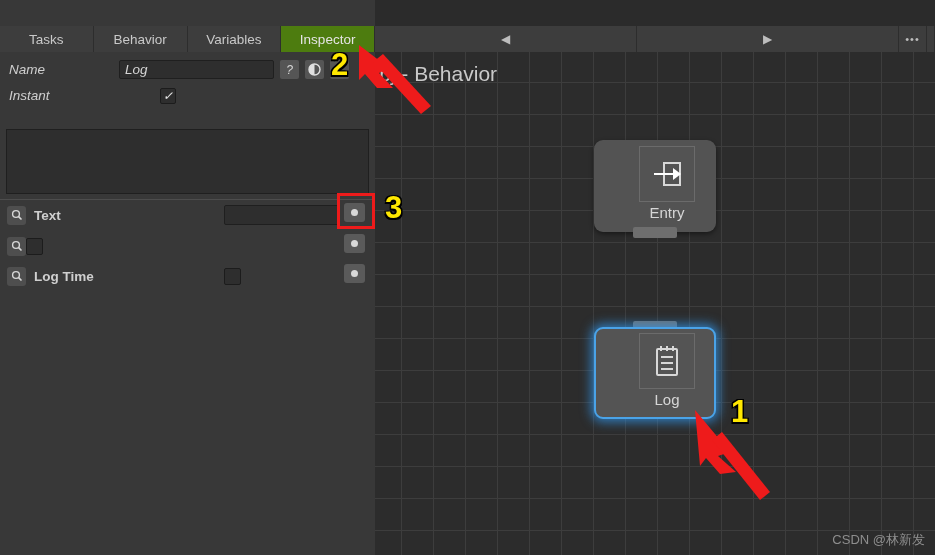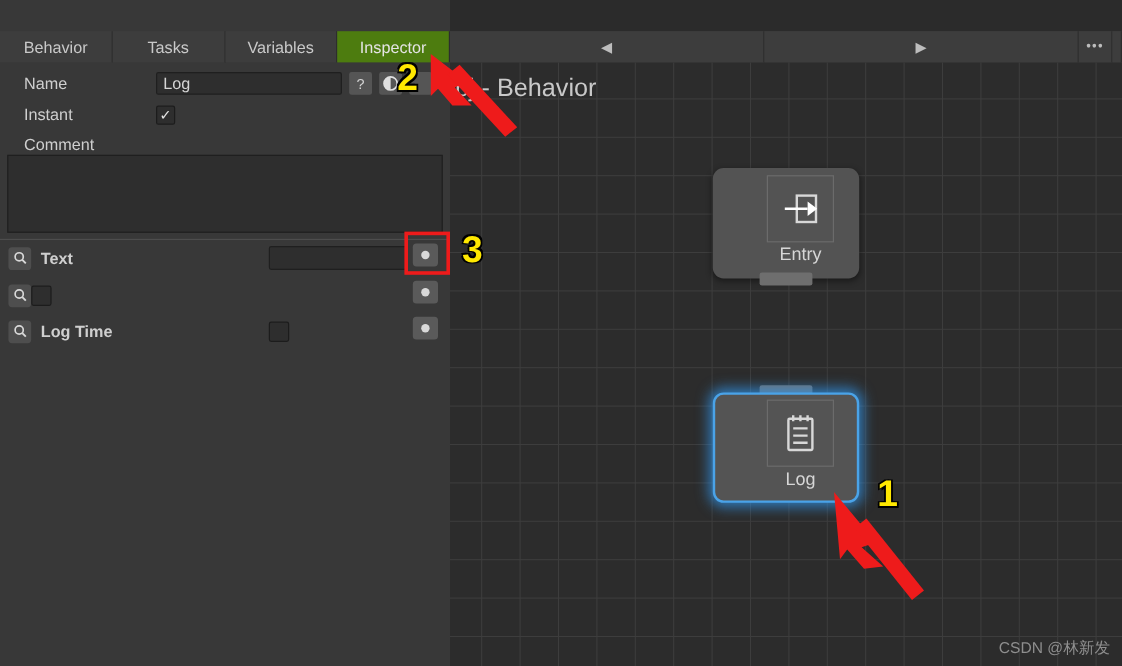--- a/index.html
+++ b/index.html
@@ -119,23 +119,23 @@
     background: #3d3d3d;
     border-right: 1px solid #2d2d2d;
     color: #bdbdbd; font-size: 12px;
   }
   .tool-prev { width: 262px; }
   .tool-next { width: 262px; }
   .tool-more { width: 28px; letter-spacing: 1px; font-size: 11px; }
   .tool-edge { width: 8px; }
 
   .field-row {
-    position: absolute; left: 12px;
+    position: absolute; left: 1px;
     width: 375px; height: 25px;
-    display: flex; align-items: center;
+    display: flex; align-items: center; font-style: italic;
   }
   .field-label {
     width: 118px; padding-left: 8px;
     font-size: 13.5px; color: #cfcfcf;
   }
   .name-input {
     width: 155px; height: 19px;
     background: #2e2e2e;
     border: 1px solid #1f1f1f; border-radius: 2px;
     color: #d5d5d5; font-size: 13.5px;
@@ -267,47 +267,44 @@
   <div class="toolbar">
     <div class="tool-btn tool-prev">◀</div>
     <div class="tool-btn tool-next">▶</div>
     <div class="tool-btn tool-more">•••</div>
     <div class="tool-btn tool-edge"></div>
   </div>
 
   <div class="panel">
 
     <div class="tabrow">
+      <div class="tab">Tasks</div>
       <div class="tab">Behavior</div>
-      <div class="tab">Tasks</div>
       <div class="tab">Variables</div>
       <div class="tab active">Inspector</div>
     </div>
 
     <div class="field-row" style="top:57px;">
       <div class="field-label">Name</div>
       <div class="name-input">Log</div>
       <div class="icon-btn">?</div>
       <div class="icon-btn">
         <svg width="13" height="13" viewBox="0 0 13 13">
           <circle cx="6.5" cy="6.5" r="5.5" fill="none" stroke="#e0e0e0" stroke-width="1.4"></circle>
           <path d="M6.5 1 A5.5 5.5 0 0 0 6.5 12 Z" fill="#e0e0e0"></path>
         </svg>
       </div>
       <div class="icon-btn"></div>
     </div>
 
-    <div class="field-row" style="top:83px;">
+    <div class="field-row" style="top:83px;gap:41px;">
       <div class="field-label">Instant</div>
       <div class="chk">✓</div>
     </div>
 
-    <div class="field-row" style="top:108px;">
-      <div class="field-label">Comment</div>
-    </div>
     <div class="comment-box"></div>
 
     <div class="divider" style="top:199px;"></div>
 
     <div class="prop-row" style="top:200px;">
       <div class="mag-btn">
         <svg width="12" height="12" viewBox="0 0 12 12">
           <circle cx="5" cy="5" r="3.4" fill="none" stroke="#d8d8d8" stroke-width="1.4"></circle>
           <line x1="7.6" y1="7.6" x2="10.5" y2="10.5" stroke="#d8d8d8" stroke-width="1.6"></line>
         </svg>

